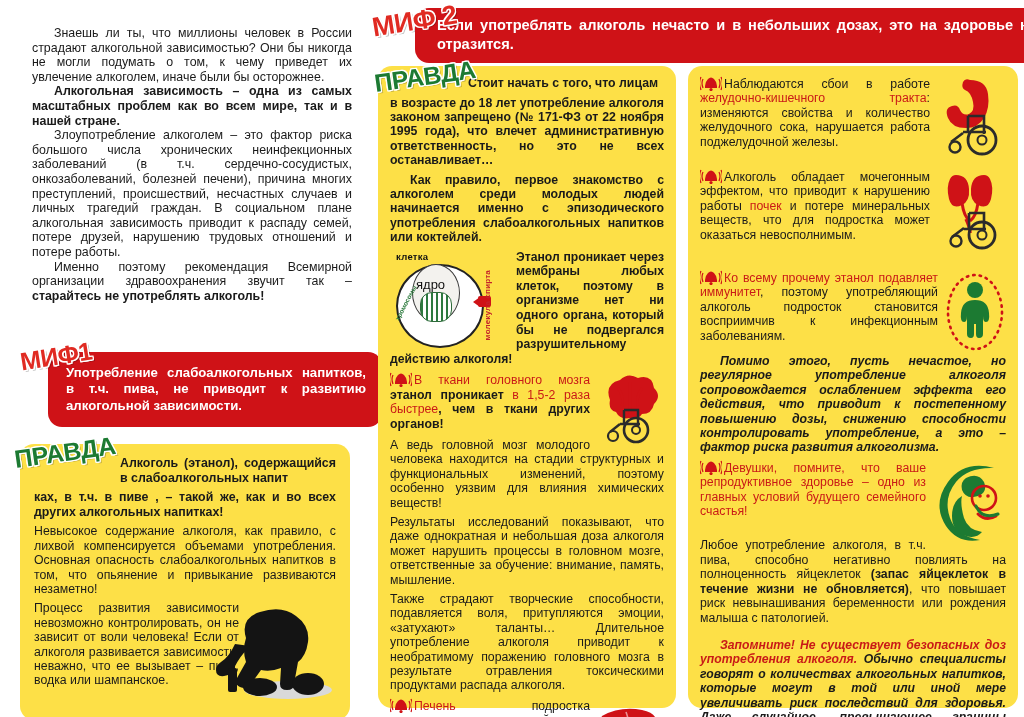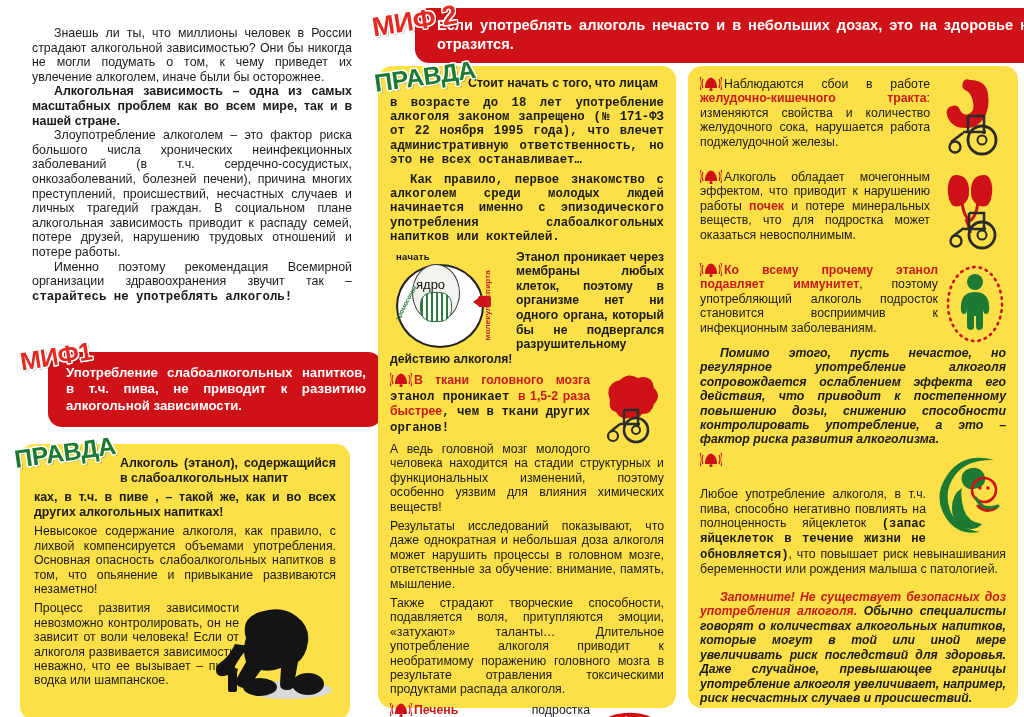--- a/index.html
+++ b/index.html
@@ -61,24 +61,24 @@
        2px 2px 0 rgba(0,0,0,.22);
     transform:rotate(-8deg);
     letter-spacing:-0.4px;
     white-space:nowrap;
     z-index:5;
   }
 
   .bodytext{font-size:12.3px;line-height:14.4px;text-align:justify;}
   .bodytext p{margin:0 0 5px 0;}
   .ind{text-indent:20px;}
-  .bold{font-weight:bold;font-family:Liberation Mono, monospace;}
+  .bold{font-weight:bold;}
   .bi{font-weight:bold;font-style:italic;}
   .red{color:#c91a17;}
-  .redb{color:#c91a17;font-weight:bold;}
+  .redb{color:#c91a17;font-weight:normal;}
 
   
   .bell{display:inline-block;vertical-align:-3px;width:22px;height:15px;margin-right:2px;}
 
   
   #myth1-box{
     position:absolute;left:48px;top:340px;width:300px;
     padding:13px 16px 13px 18px;
     font-size:13.2px;line-height:16.4px;
   }
@@ -200,21 +200,21 @@
   <div class="myth-tag" id="myth2-tag">МИФ 2</div>
 
   <div class="truth-panel" id="truth2">
     <div class="bodytext">
       <p class="lead">Стоит начать с того, что лицам</p>
       <p class="bold">в возрасте до 18 лет употребление алкоголя законом запрещено (№ 171-ФЗ от 22 ноября 1995 года), что влечет административную ответственность, но это не всех останавливает…</p>
       <p class="bold ind">Как правило, первое знакомство с алкоголем среди молодых людей начинается именно с эпизодического употребления слабоалкогольных напитков или коктейлей.</p>
 
       <div class="clearfix">
         <div class="cell-wrap">
-          <div class="cell-label">начать</div>
+          <div class="cell-label">клетка</div>
           <div class="cell-outer"></div>
           <div class="cell-inner"></div>
           <div class="nuc-label">ядро</div>
           <div class="chromo"></div>
           <div class="chromo-label">хромосомы</div>
           <div class="mol-arrow"></div>
           <div class="mol-dot"></div>
           <div class="mol-label">молекула спирта</div>
         </div>
         <div class="cell-quote">Этанол проникает через мембраны любых клеток, поэтому в организме нет ни одного органа, который бы не подвергался  разрушительному действию алкоголя!</div>
@@ -312,21 +312,21 @@
                 <path d="M8 3 q3-3 6 0 q3 3 3 7 h-12 q0-4 3-7z" fill="#cf1217"></path>
                 <rect x="5" y="10" width="12" height="2" fill="#cf1217"></rect>
                 <circle cx="11" cy="13.5" r="1.6" fill="#cf1217"></circle>
                 <path d="M3 3 q-2 4 0 9 M1 1 q-3 6 0 13" stroke="#cf1217" stroke-width="1.2" fill="none"></path>
                 <path d="M19 3 q2 4 0 9 M21 1 q3 6 0 13" stroke="#cf1217" stroke-width="1.2" fill="none"></path>
               </svg>
           </span><span>Алкоголь обладает мочегонным эффектом, что приводит к нарушению работы </span><span class="redb">почек</span><span> и потере минеральных веществ, что для подростка может оказаться невосполнимым.</span>
         </div>
       </div>
 
-      <div class="clearfix" style="margin-top:5px;">
+      <div class="clearfix" style="margin-top:13px;">
         <svg class="icon-float" width="62" height="80" viewBox="0 0 62 80">
           <ellipse cx="31" cy="40" rx="27" ry="37" fill="none" stroke="#cf1217" stroke-width="2.6" stroke-dasharray="1.5 5" stroke-linecap="round"></ellipse>
           <circle cx="31" cy="18" r="8" fill="#1c7a32"></circle>
           <path d="M31 28 q-13 0 -14 13 q-1 9 3 9 q3 0 3 -6 l0 18 q0 4 4 4 q3 0 3 -4 l0 -10 l2 0 l0 10 q0 4 3 4 q4 0 4 -4 l0 -18 q0 6 3 6 q4 0 3 -9 q-1 -13 -14 -13z" fill="#1c7a32"></path>
         </svg>
         <div>
           <span class="bell">
             <svg viewBox="0 0 22 15">
                 <path d="M8 3 q3-3 6 0 q3 3 3 7 h-12 q0-4 3-7z" fill="#cf1217"></path>
                 <rect x="5" y="10" width="12" height="2" fill="#cf1217"></rect>
@@ -354,21 +354,21 @@
         </svg>
         <div>
           <span class="bell">
             <svg viewBox="0 0 22 15">
                 <path d="M8 3 q3-3 6 0 q3 3 3 7 h-12 q0-4 3-7z" fill="#cf1217"></path>
                 <rect x="5" y="10" width="12" height="2" fill="#cf1217"></rect>
                 <circle cx="11" cy="13.5" r="1.6" fill="#cf1217"></circle>
                 <path d="M3 3 q-2 4 0 9 M1 1 q-3 6 0 13" stroke="#cf1217" stroke-width="1.2" fill="none"></path>
                 <path d="M19 3 q2 4 0 9 M21 1 q3 6 0 13" stroke="#cf1217" stroke-width="1.2" fill="none"></path>
               </svg>
-          </span>
+          </span><span class="redb">Девушки, помните, что ваше репродуктивное здоровье – одно из главных условий будущего семейного счастья!</span>
         </div>
         <p style="margin-top:20px;"><span>Любое употребление алкоголя, в т.ч. пива, способно негативно повлиять на полноценность яйцеклеток </span><span class="bold">(запас яйцеклеток в течение жизни не обновляется)</span><span>, что повышает риск невынашивания беременности или  рождения малыша с патологией.</span></p>
       </div>
 
       <p class="accent-note ind" style="margin-top:8px;"><span class="red">Запомните! Не существует безопасных доз употребления алкоголя.</span><span> Обычно специалисты говорят  о количествах алкогольных напитков, которые могут в той или иной мере увеличивать риск последствий для здоровья. Даже случайное, превышающее границы употребление алкоголя увеличивает, например, риск несчастных случаев и происшествий.</span></p>
     </div>
   </div>
 
 </div>
 

